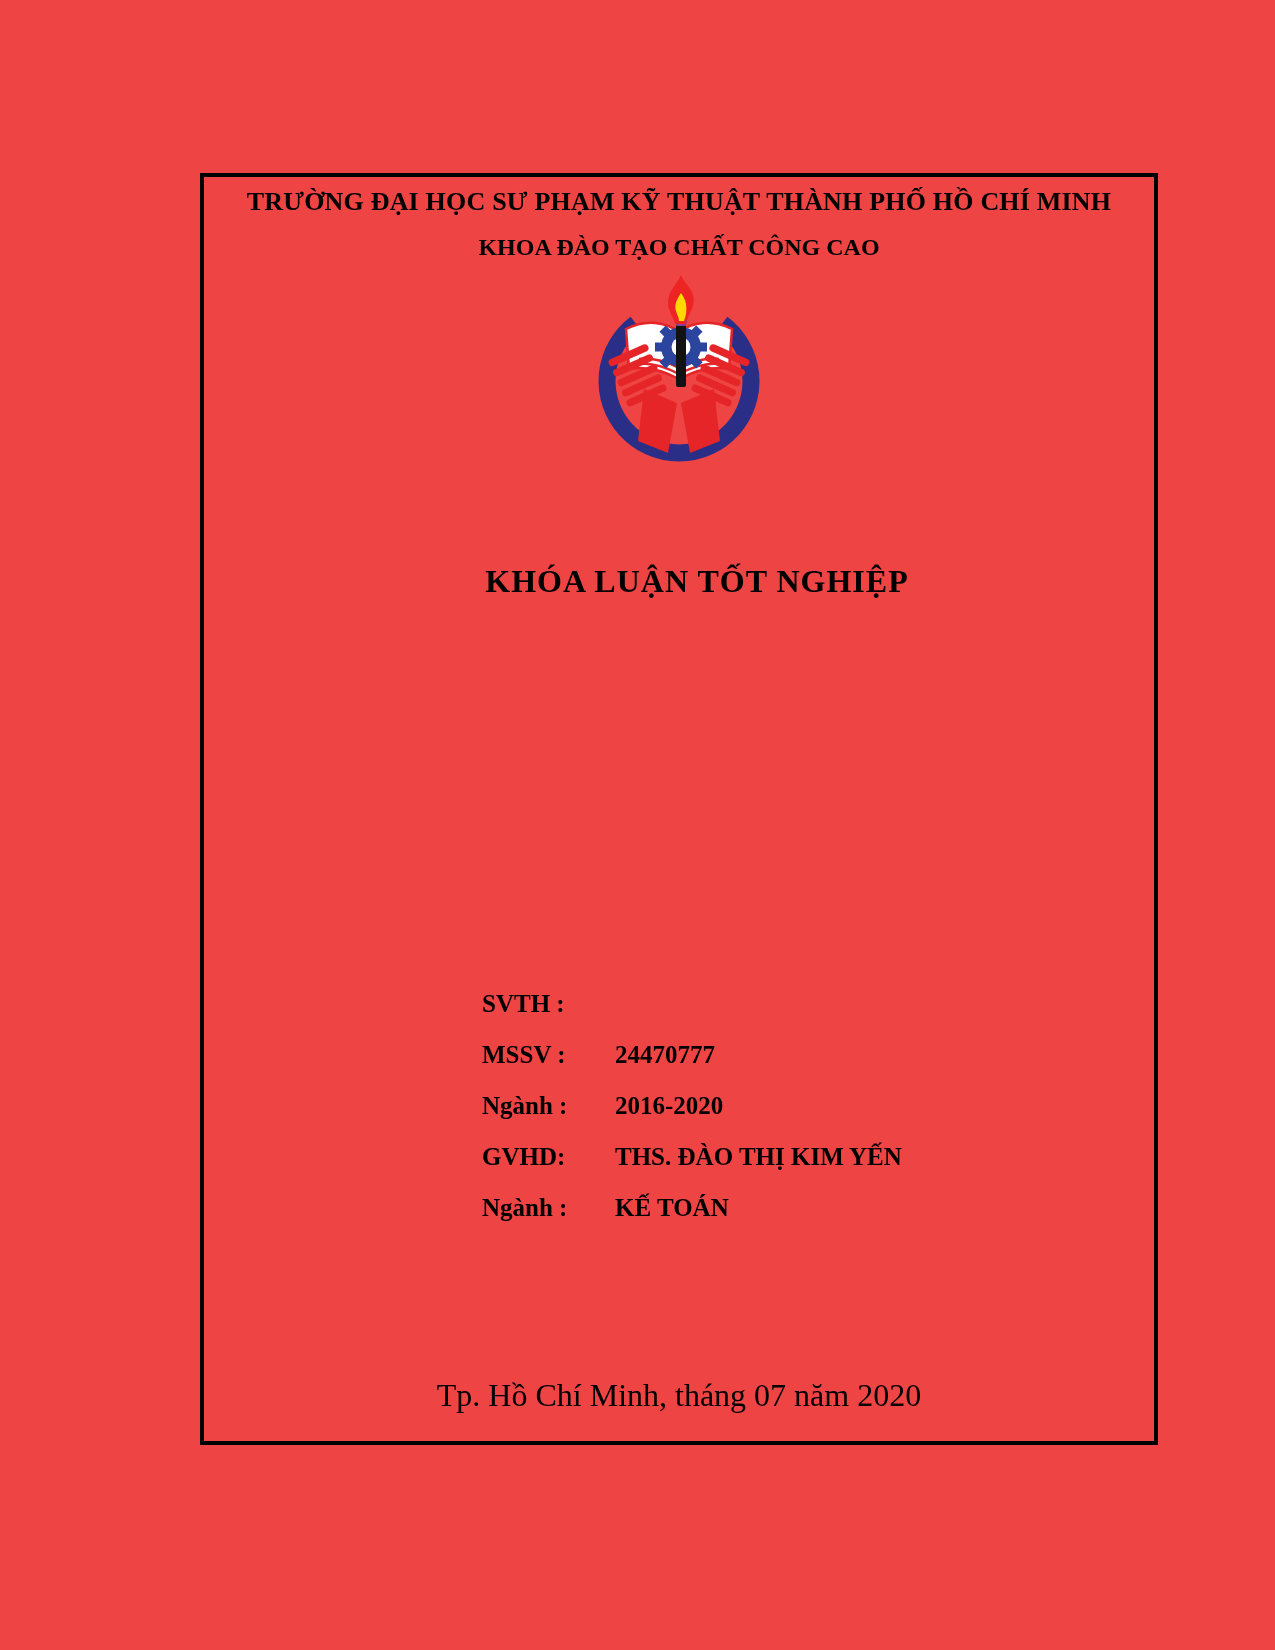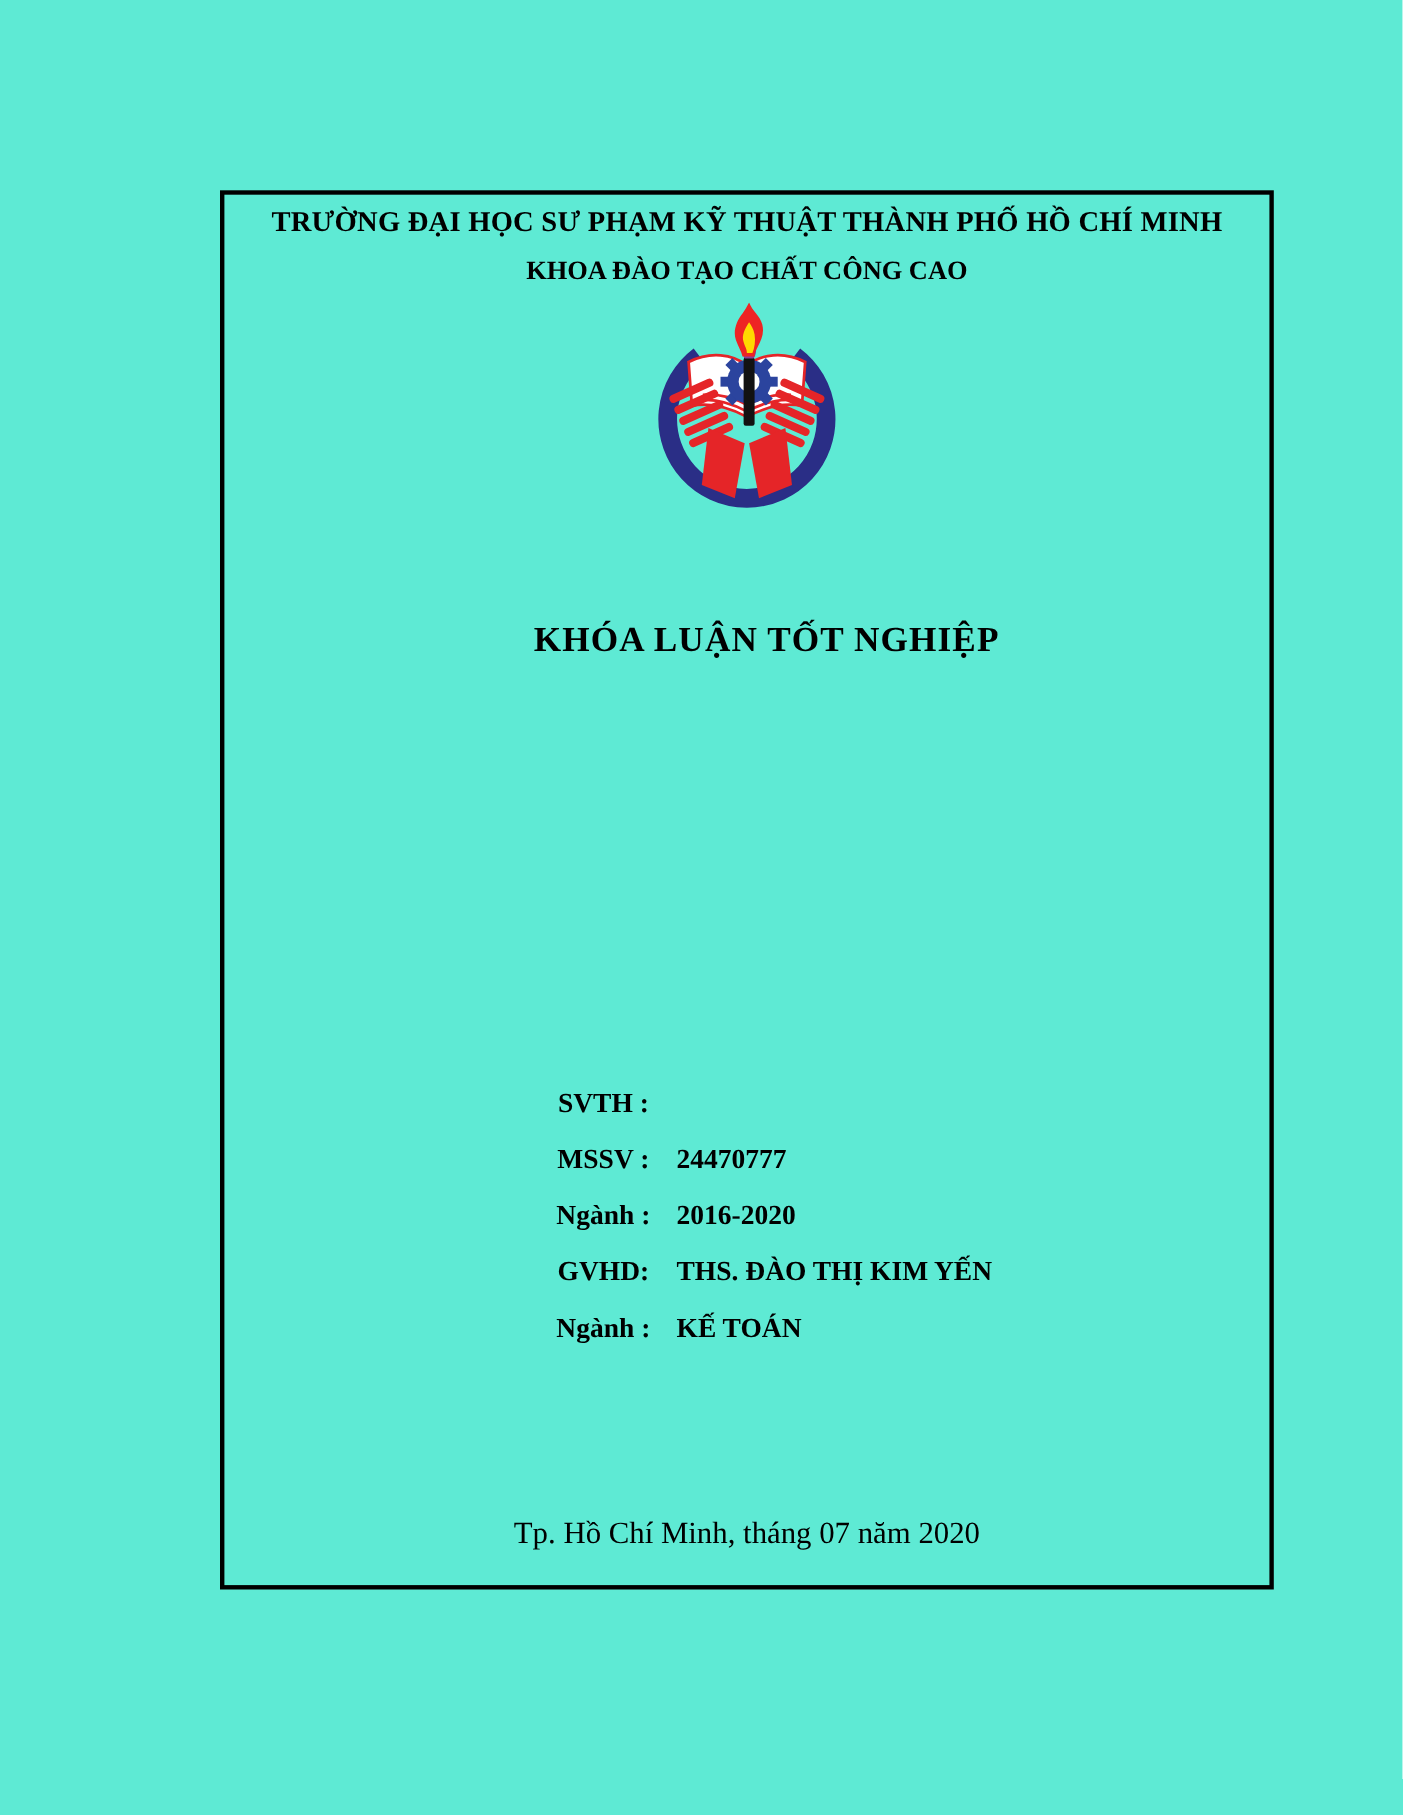--- a/index.html
+++ b/index.html
@@ -1,20 +1,20 @@
 <!DOCTYPE html>
 <html><head>
 <meta charset="utf-8">
 <style>
   html, body { margin: 0; padding: 0; background: #ffffff; }
   .page {
     position: relative;
     width: 1275px;
     height: 1650px;
-    background: #5eead4;
+    background: #ef4444;
     font-family: "Liberation Serif", "DejaVu Serif", serif;
     color: #000000;
     overflow: hidden;
   }
   .frame {
     position: absolute;
     left: 200px;
     top: 173px;
     width: 958px;
     height: 1272px;
@@ -64,25 +64,25 @@
     top: 801px;
     left: 278px;
     font-size: 25px;
     font-weight: bold;
   }
   .info-row {
     display: flex;
     height: 51px;
     align-items: center;
   }
-  .info-label { width: 133px; flex: 0 0 133px; text-align: center; }
+  .info-label { width: 133px; flex: 0 0 133px; }
   .info-value { white-space: nowrap; }
   .date-line {
     top: 1200px;
-    font-size: 28px;
+    font-size: 32px;
     font-weight: normal;
     line-height: 36px;
     font-family: Liberation Serif, serif;
   }
 </style>
 </head>
 <body>
 
 <div class="page">
   <div class="frame">

